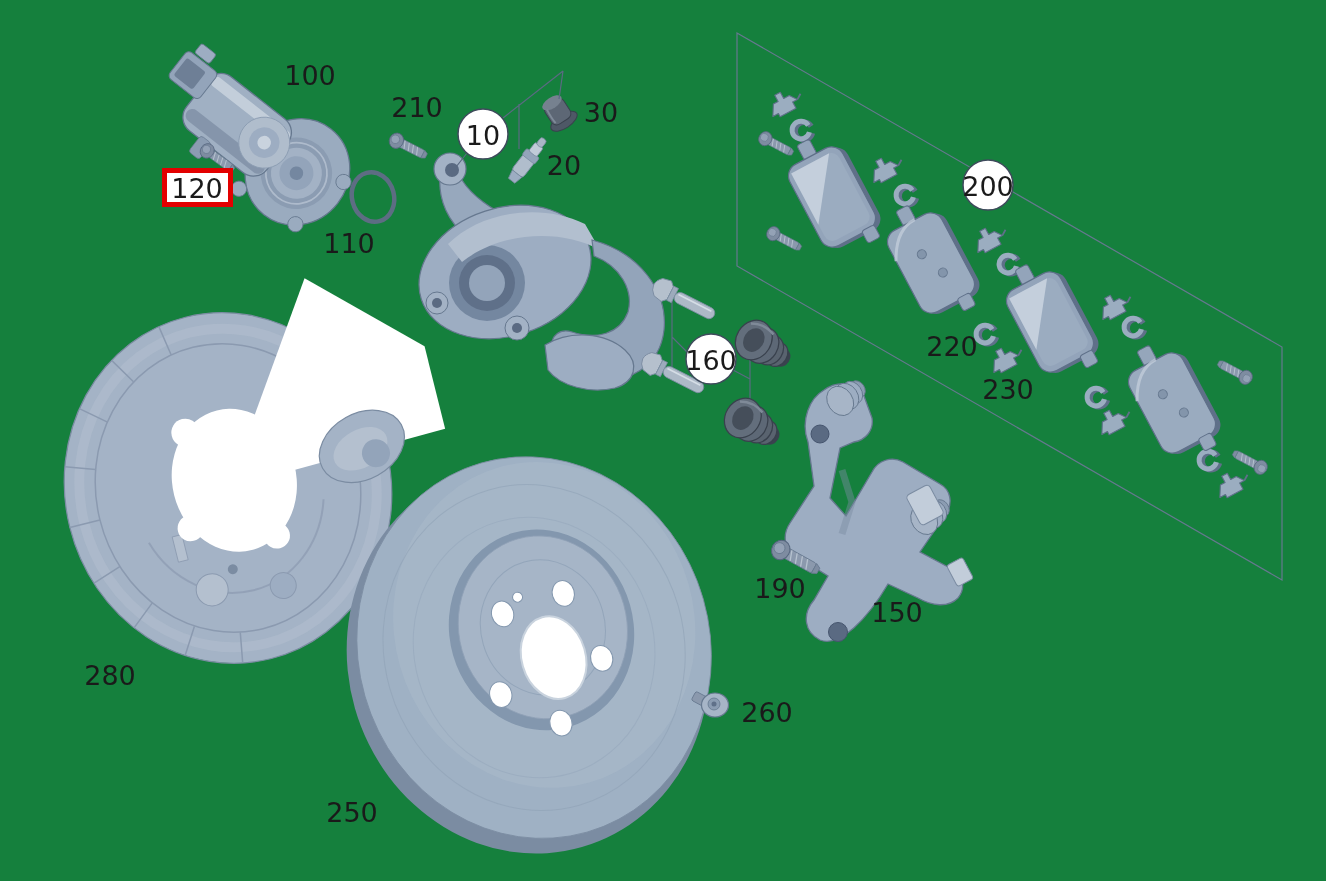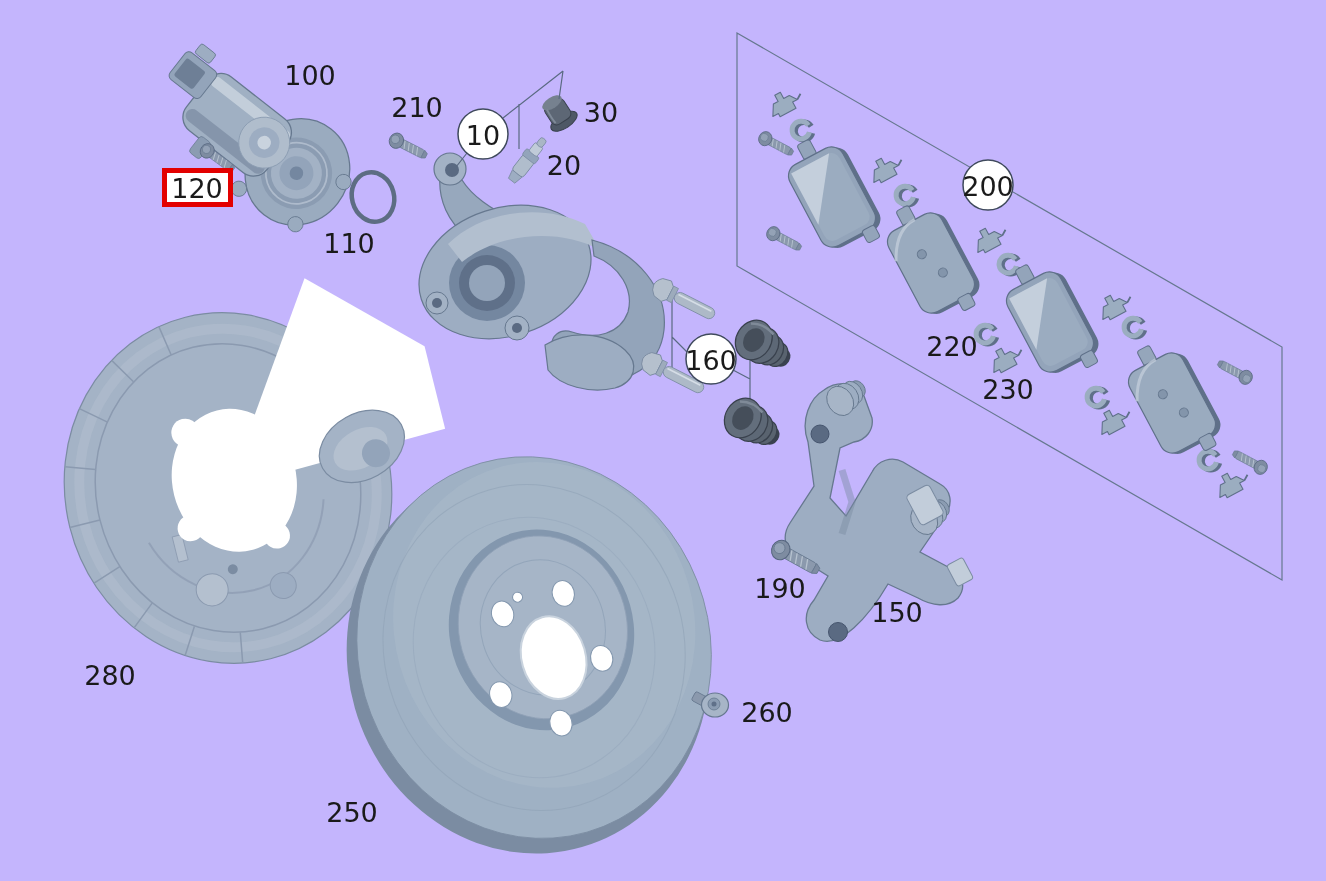--- a/index.html
+++ b/index.html
@@ -1,16 +1,16 @@
 <!DOCTYPE html>
 <html><head>
 <meta charset="utf-8">
 <style>
   html,body{margin:0;padding:0;background:#ffffff;}
-  .stage{position:relative;width:1326px;height:881px;background:#c4b5fd;overflow:hidden;}
+  .stage{position:relative;width:1326px;height:881px;background:#15803d;overflow:hidden;}
   svg{display:block;}
   .callout{font:27px "DejaVu Sans", sans-serif;fill:#1a1a1a;text-anchor:middle;}
   .leader{stroke:#5a6a82;stroke-width:1.2;fill:none;}
   .balloon{fill:#ffffff;stroke:#3f4a5c;stroke-width:1.5;}
 </style>
 </head>
 <body>
 
 <div class="stage">
 <svg width="1326" height="881" viewBox="0 0 1326 881" xmlns="http://www.w3.org/2000/svg">

